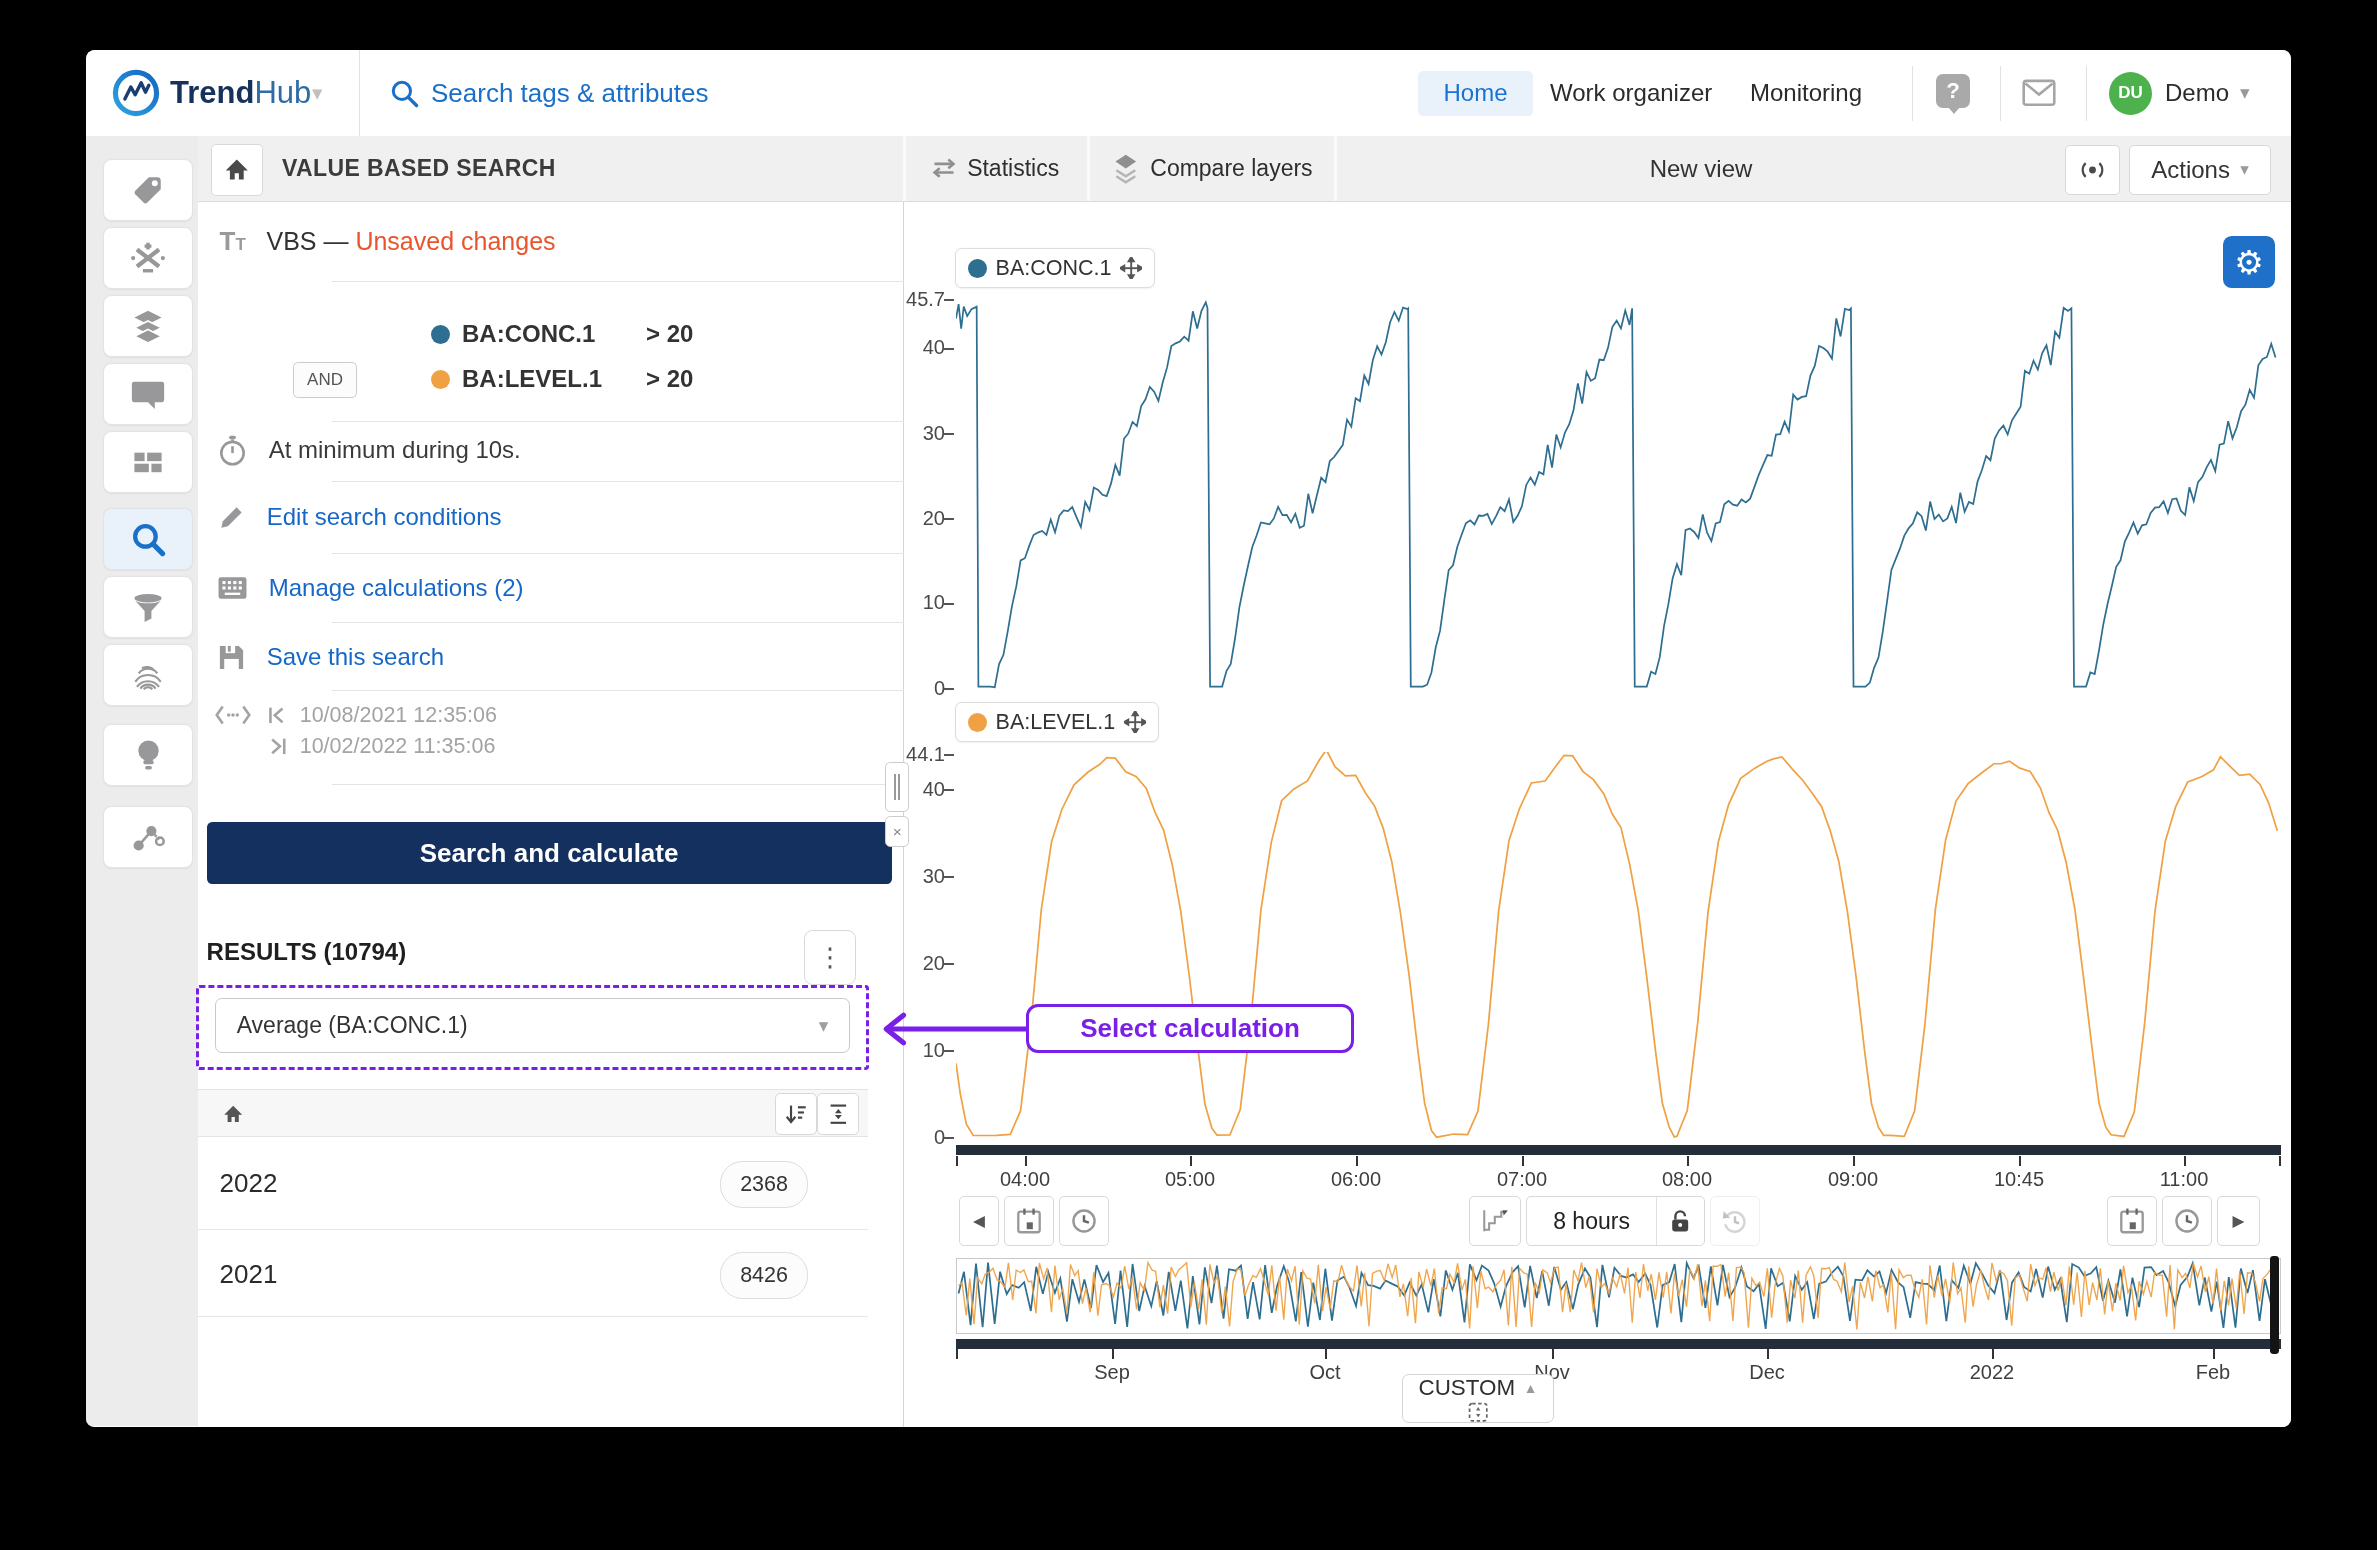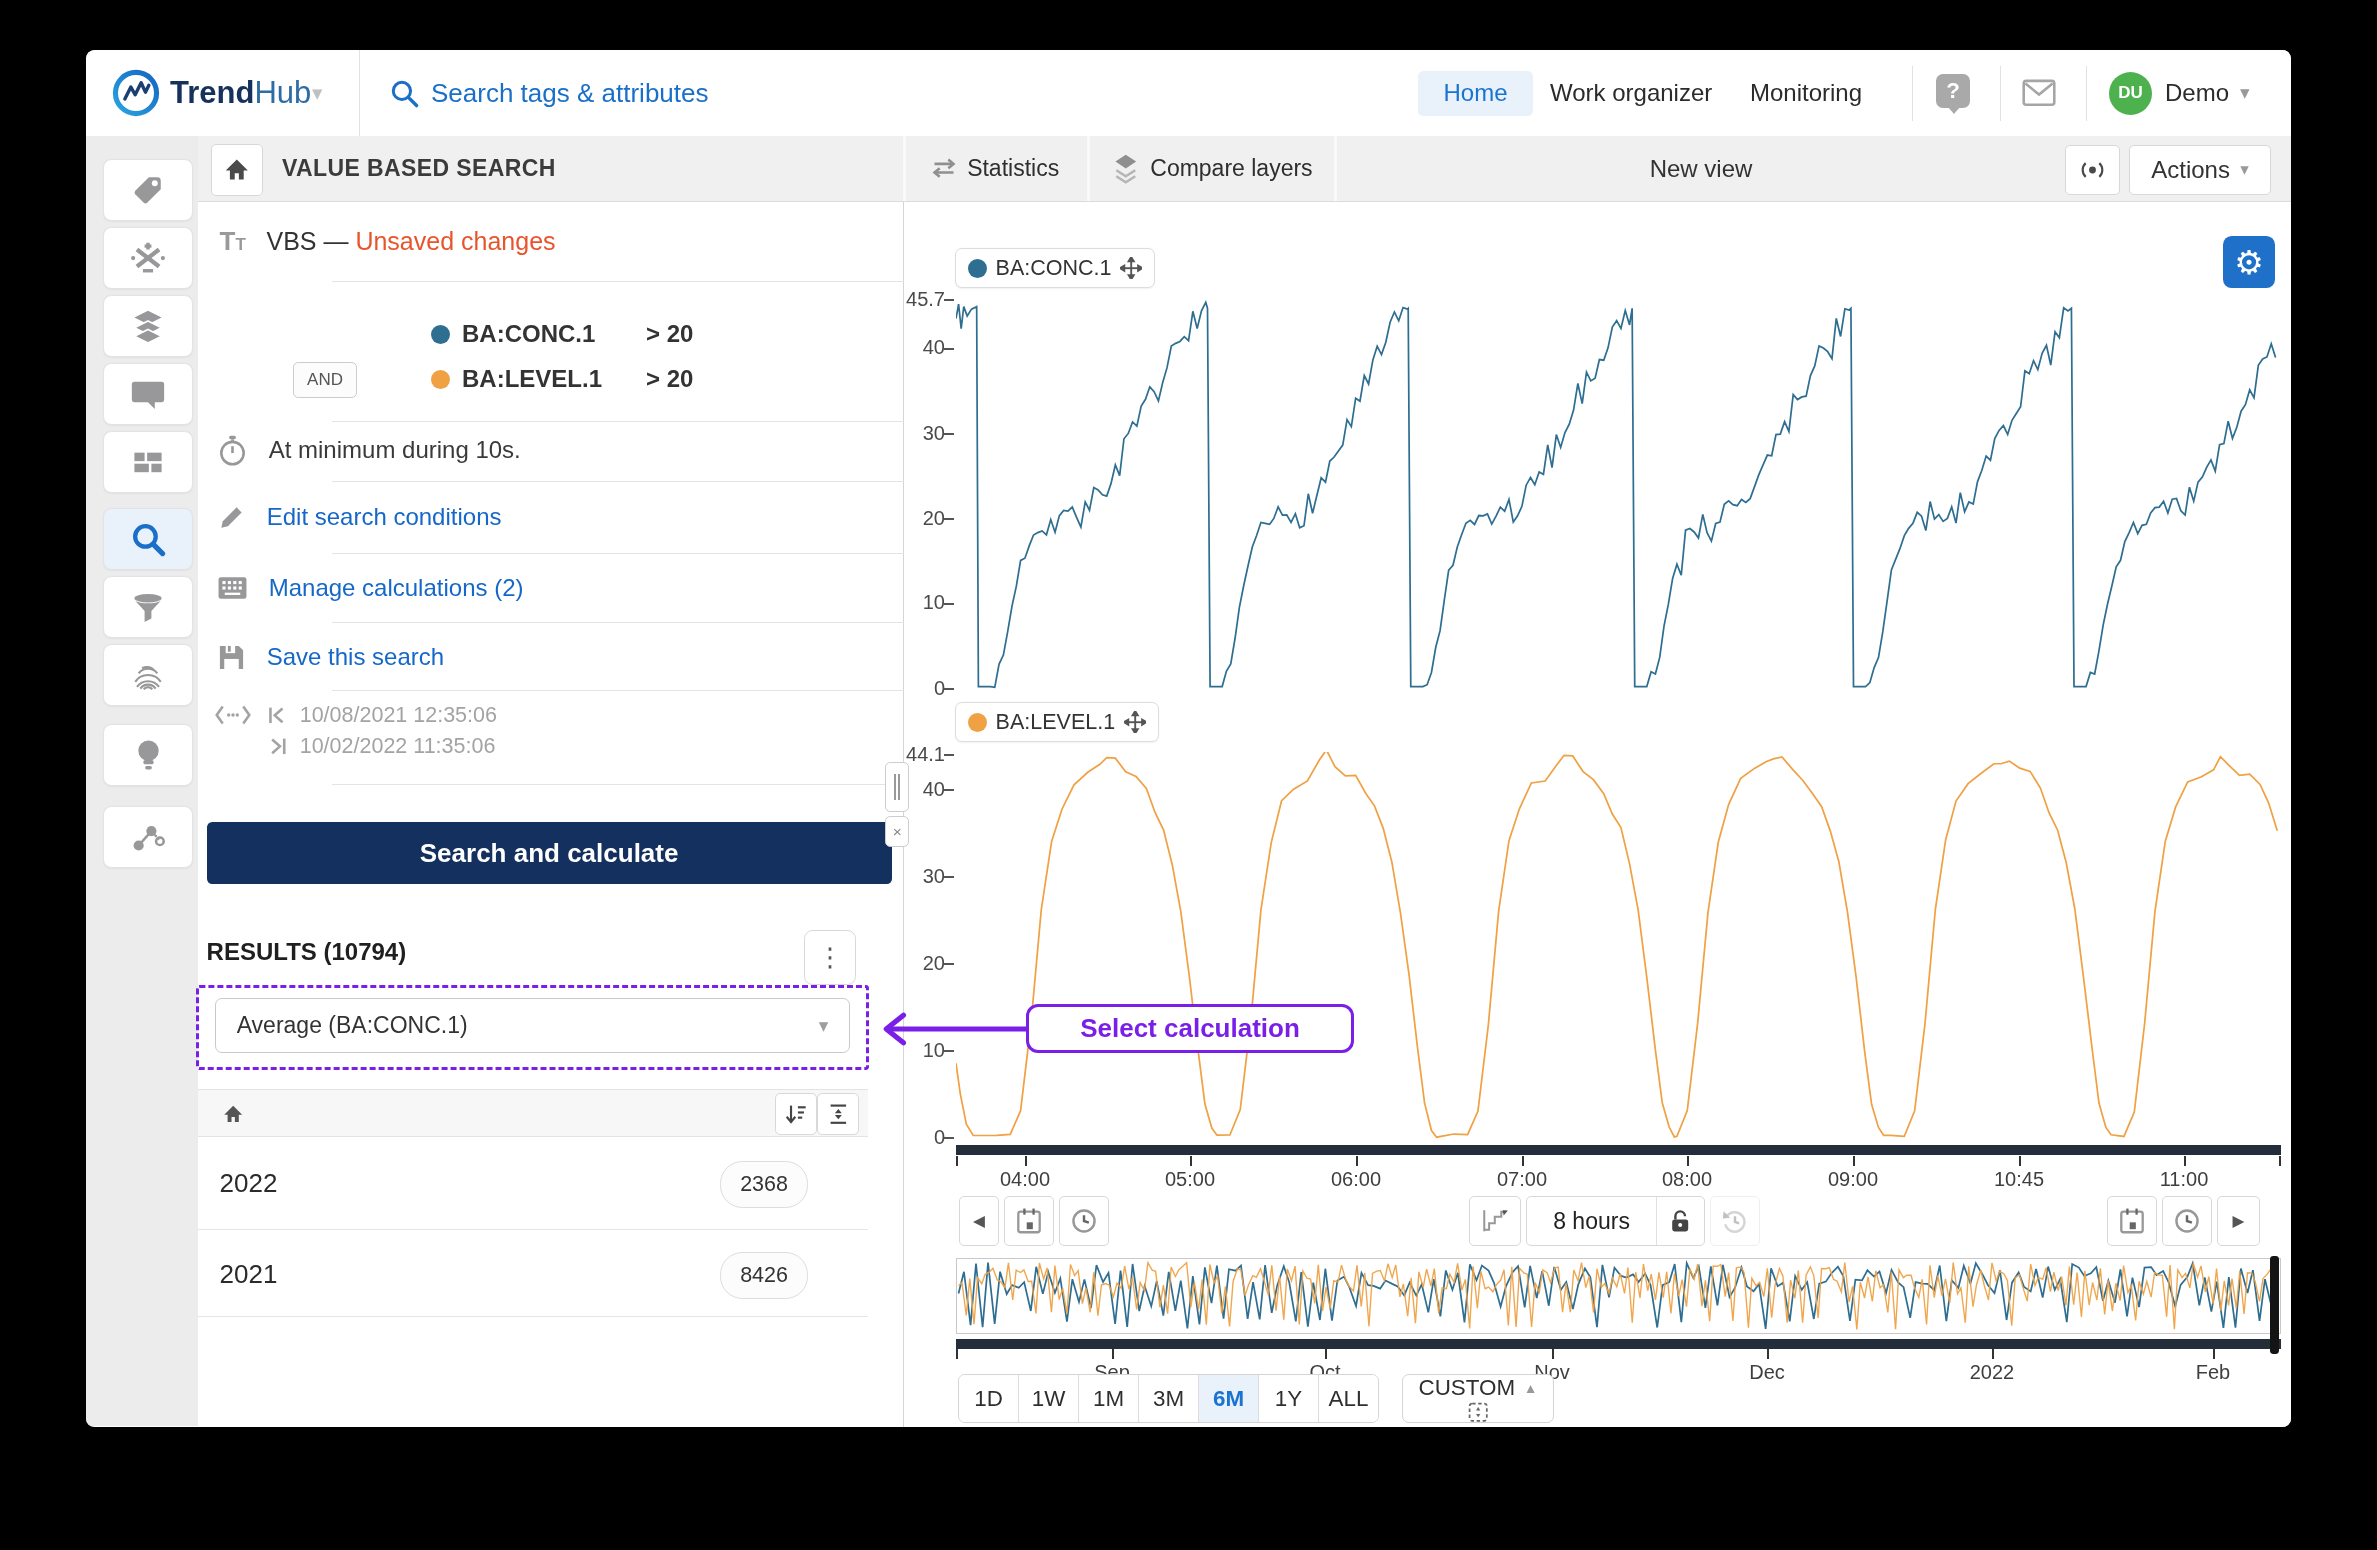--- a/index.html
+++ b/index.html
@@ -511,29 +511,20 @@
     <div class="ovtick" style="left:863px;top:1147px;"></div>
     <div class="ovtick" style="left:1088px;top:1147px;"></div>
     <div class="ovtick" style="left:1309px;top:1147px;"></div>
     <div class="ovlabel" style="left:208px;top:1159px;">Sep</div>
     <div class="ovlabel" style="left:421px;top:1159px;">Oct</div>
     <div class="ovlabel" style="left:648px;top:1159px;">Nov</div>
     <div class="ovlabel" style="left:863px;top:1159px;">Dec</div>
     <div class="ovlabel" style="left:1088px;top:1159px;">2022</div>
     <div class="ovlabel" style="left:1309px;top:1159px;">Feb</div>
 
-    <div class="abs flexc" style="left:54px;top:1172px;border:0.9px solid #d4d4d4;border-radius:6.9px;overflow:hidden;background:#fff;">
-      <div class="seg">1D</div>
-      <div class="seg">1W</div>
-      <div class="seg">1M</div>
-      <div class="seg">3M</div>
-      <div class="seg active">6M</div>
-      <div class="seg">1Y</div>
-      <div class="seg">ALL</div>
-    </div>
     <div class="abs flexc" style="left:498px;top:1172px;height:47px;border:0.9px solid #d4d4d4;border-radius:6.9px;background:#fff;overflow:hidden;flex-direction:column;">
       <div class="flexc" style="padding:0 15.5px;gap:8.6px;height:47px;">
         <span style="font-size:22.4px;color:#2f2f2f;">CUSTOM</span>
         <span style="font-size:13.8px;color:#999;">▲</span>
       </div>
       <span style="width:0.9px;height:47px;background:#e0e0e0;"></span>
       <div class="flexc" style="width:45px;height:47px;justify-content:center;">
         <svg width="22.4" height="22.4" viewBox="0 0 26 26">
             <rect x="3" y="3" width="20" height="20" rx="3" fill="none" stroke="#666" stroke-width="2" stroke-dasharray="4,3"></rect>
             <polygon points="13,7 15.5,11 10.5,11" fill="#666"></polygon>

